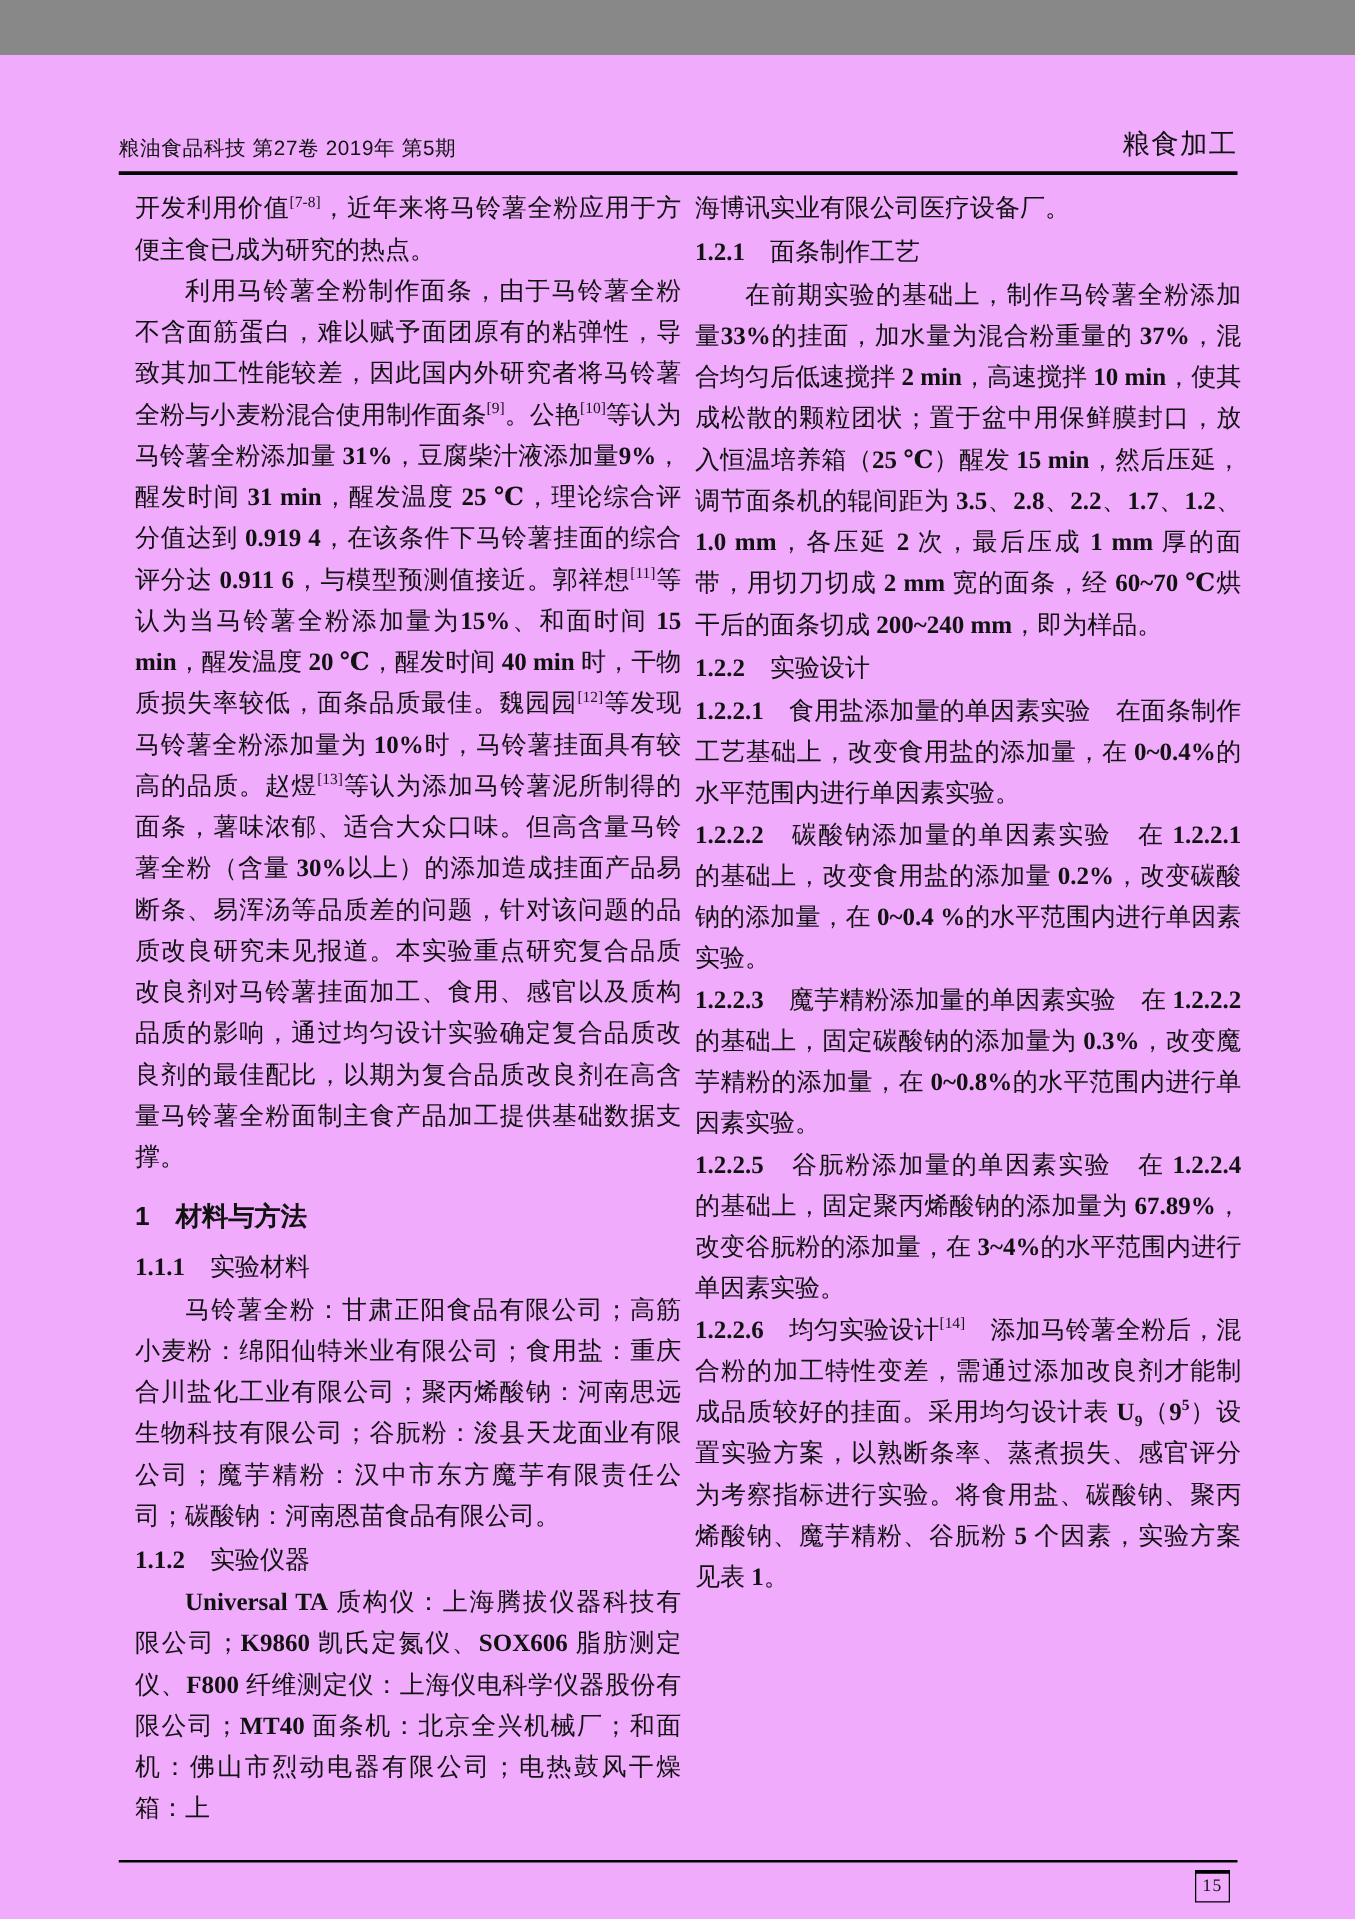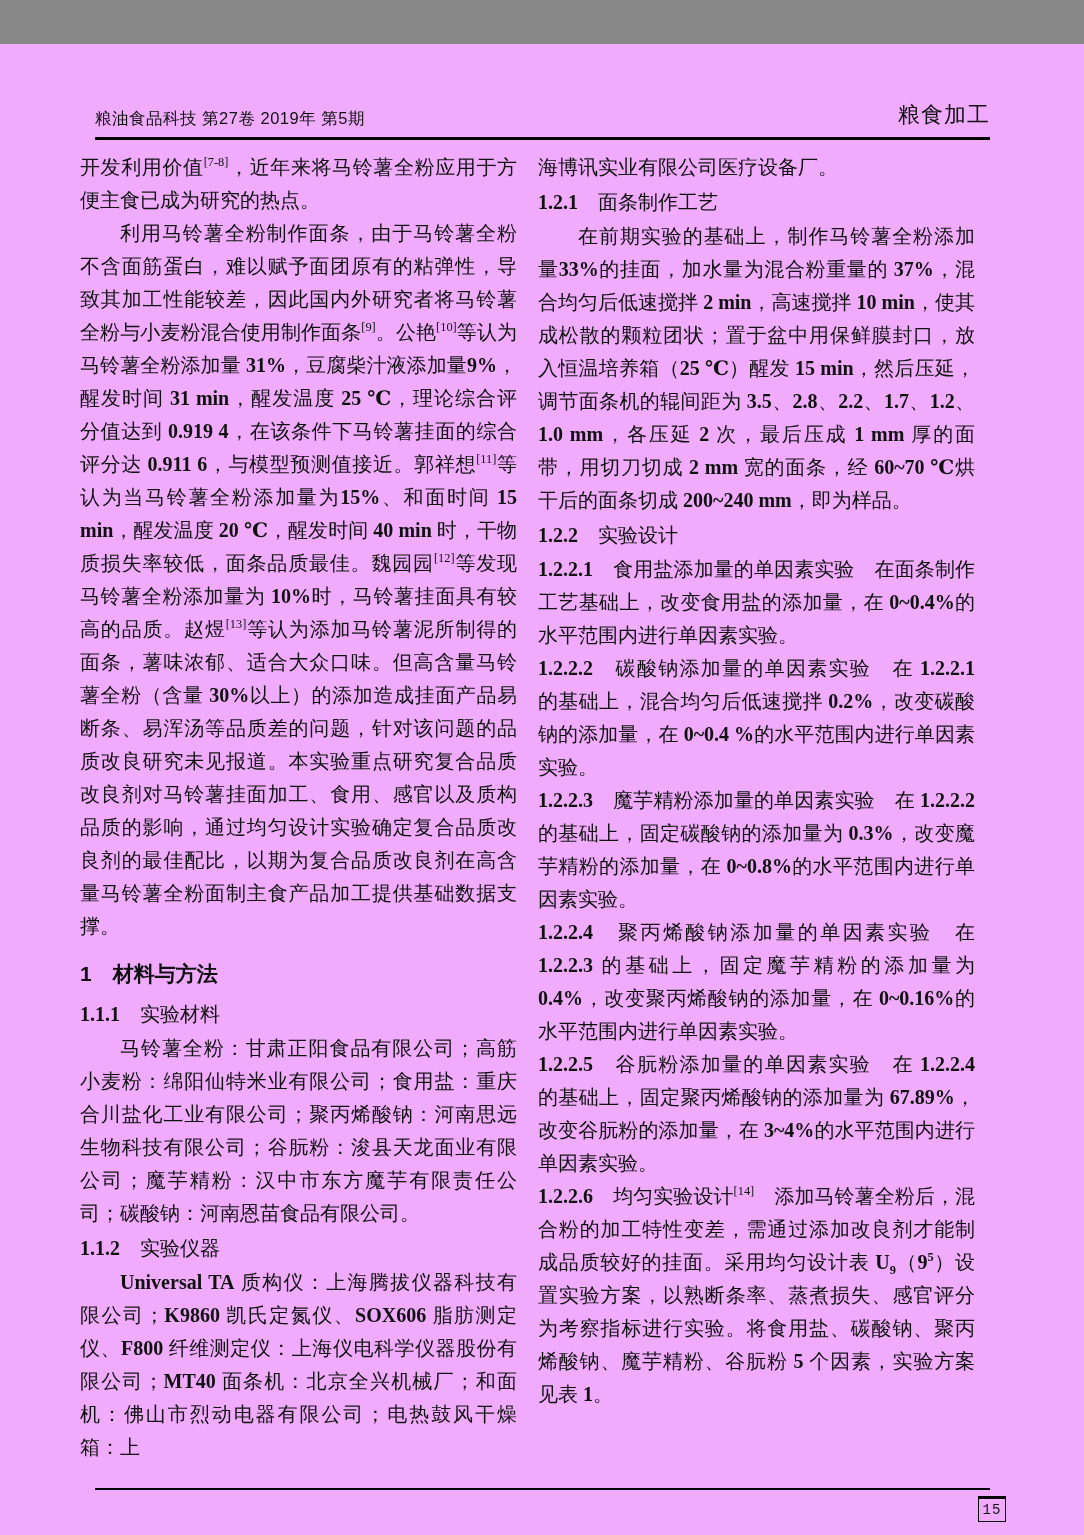--- a/index.html
+++ b/index.html
@@ -22,22 +22,22 @@
   .section-label {
     font-family:"Liberation Sans","DejaVu Sans",sans-serif;
     font-size:22px; font-weight:normal; letter-spacing:1px;
   }
   .header-rule {
     position:absolute; left:95px; top:93px; width:895px; height:3px;
     background:#000;
   }
   
   .columns {
-    position:absolute; left:80px; top:107px; width:895px;
-    display:flex; gap:21px;
+    position:absolute; left:108px; top:107px; width:895px;
+    display:flex; gap:11px;
   }
   .col { width:437px; font-size:20px; line-height:33px; text-align:justify; }
   .blk { margin:0; }
   .blk.p  { text-align:justify; }
   .blk.pi { text-align:justify; text-indent:2em; }
   .blk.h1 {
     font-family:"Liberation Sans","DejaVu Sans",sans-serif;
     font-weight:bold; font-size:21px; margin:14px 0 8px; text-indent:0;
   }
   .blk.h2 {
@@ -47,25 +47,25 @@
   .blk.h3 { margin:2px 0 1px; text-indent:0; }
   .b { font-weight:bold; }
   sup { font-size:0.62em; line-height:0; vertical-align:super; }
   sub { font-size:0.62em; line-height:0; vertical-align:sub; }
   
   .footer-rule {
     position:absolute; left:95px; top:1444px; width:895px; height:2px;
     background:#000;
   }
   .page-number-box {
-    position:absolute; left:978px; top:1452px; width:26px; height:22px;
+    position:absolute; left:956px; top:1452px; width:26px; height:22px;
     border:1px solid #000; border-top:3px solid #000;
     display:flex; align-items:center; justify-content:center;
     font-size:14px; letter-spacing:1px;
-    font-family:Liberation Mono, monospace;
+    font-family:Liberation Serif, serif;
   }
 </style>
 </head>
 <body>
 
 <div class="page">
 
   <div class="header">
     <span class="journal-info">粮油食品科技 第27卷 2019年 第5期</span>
     <span class="section-label">粮食加工</span>
@@ -81,23 +81,22 @@
         <div class="blk pi"><span>马铃薯全粉：甘肃正阳食品有限公司；高筋小麦粉：绵阳仙特米业有限公司；食用盐：重庆合川盐化工业有限公司；聚丙烯酸钠：河南思远生物科技有限公司；谷朊粉：浚县天龙面业有限公司；魔芋精粉：汉中市东方魔芋有限责任公司；碳酸钠：河南恩苗食品有限公司。</span></div>
         <div class="blk h3"><span class="b">1.1.2</span><span>　实验仪器</span></div>
         <div class="blk pi"><span class="b">Universal TA</span><span> 质构仪：上海腾拔仪器科技有限公司；</span><span class="b">K9860</span><span> 凯氏定氮仪、</span><span class="b">SOX606</span><span> 脂肪测定仪、</span><span class="b">F800</span><span> 纤维测定仪：上海仪电科学仪器股份有限公司；</span><span class="b">MT40</span><span> 面条机：北京全兴机械厂；和面机：佛山市烈动电器有限公司；电热鼓风干燥箱：上</span></div>
       </div>
     <div class="col">
         <div class="blk p"><span>海博讯实业有限公司医疗设备厂。</span></div>
         <div class="blk h3"><span class="b">1.2.1</span><span>　面条制作工艺</span></div>
         <div class="blk pi"><span>在前期实验的基础上，制作马铃薯全粉添加量</span><span class="b">33%</span><span>的挂面，加水量为混合粉重量的 </span><span class="b">37%</span><span>，混合均匀后低速搅拌 </span><span class="b">2 min</span><span>，高速搅拌 </span><span class="b">10 min</span><span>，使其成松散的颗粒团状；置于盆中用保鲜膜封口，放入恒温培养箱（</span><span class="b">25 ℃</span><span>）醒发 </span><span class="b">15 min</span><span>，然后压延，调节面条机的辊间距为 </span><span class="b">3.5</span><span>、</span><span class="b">2.8</span><span>、</span><span class="b">2.2</span><span>、</span><span class="b">1.7</span><span>、</span><span class="b">1.2</span><span>、</span><span class="b">1.0 mm</span><span>，各压延 </span><span class="b">2</span><span> 次，最后压成 </span><span class="b">1 mm</span><span> 厚的面带，用切刀切成 </span><span class="b">2 mm</span><span> 宽的面条，经 </span><span class="b">60~70 ℃</span><span>烘干后的面条切成 </span><span class="b">200~240 mm</span><span>，即为样品。</span></div>
         <div class="blk h3"><span class="b">1.2.2</span><span>　实验设计</span></div>
         <div class="blk p"><span class="b">1.2.2.1</span><span>　食用盐添加量的单因素实验　在面条制作工艺基础上，改变食用盐的添加量，在 </span><span class="b">0~0.4%</span><span>的水平范围内进行单因素实验。</span></div>
-        <div class="blk p"><span class="b">1.2.2.2</span><span>　碳酸钠添加量的单因素实验　在 </span><span class="b">1.2.2.1</span><span> 的基础上，混合均匀后低速搅拌 </span><span class="b">0.2%</span><span>，改变碳酸钠的添加量，在 </span><span class="b">0~0.4 %</span><span>的水平范围内进行单因素实验。</span></div>
+        <div class="blk p"><span class="b">1.2.2.2</span><span>　碳酸钠添加量的单因素实验　在 </span><span class="b">1.2.2.1</span><span> 的基础上，改变食用盐的添加量 </span><span class="b">0.2%</span><span>，改变碳酸钠的添加量，在 </span><span class="b">0~0.4 %</span><span>的水平范围内进行单因素实验。</span></div>
         <div class="blk p"><span class="b">1.2.2.3</span><span>　魔芋精粉添加量的单因素实验　在 </span><span class="b">1.2.2.2</span><span> 的基础上，固定碳酸钠的添加量为 </span><span class="b">0.3%</span><span>，改变魔芋精粉的添加量，在 </span><span class="b">0~0.8%</span><span>的水平范围内进行单因素实验。</span></div>
-        <div class="blk p"><span class="b">1.2.2.4</span><span>　聚丙烯酸钠添加量的单因素实验　在 </span><span class="b">1.2.2.3</span><span> 的基础上，固定魔芋精粉的添加量为 </span><span class="b">0.4%</span><span>，改变聚丙烯酸钠的添加量，在 </span><span class="b">0~0.16%</span><span>的水平范围内进行单因素实验。</span></div>
         <div class="blk p"><span class="b">1.2.2.5</span><span>　谷朊粉添加量的单因素实验　在 </span><span class="b">1.2.2.4</span><span> 的基础上，固定聚丙烯酸钠的添加量为 </span><span class="b">67.89%</span><span>，改变谷朊粉的添加量，在 </span><span class="b">3~4%</span><span>的水平范围内进行单因素实验。</span></div>
         <div class="blk p"><span class="b">1.2.2.6</span><span>　均匀实验设计</span><sup>[14]</sup><span>　添加马铃薯全粉后，混合粉的加工特性变差，需通过添加改良剂才能制成品质较好的挂面。采用均匀设计表 </span><span class="b">U</span><sub class="b">9</sub><span>（</span><span class="b">9</span><sup class="b">5</sup><span>）设置实验方案，以熟断条率、蒸煮损失、感官评分为考察指标进行实验。将食用盐、碳酸钠、聚丙烯酸钠、魔芋精粉、谷朊粉 </span><span class="b">5</span><span> 个因素，实验方案见表 </span><span class="b">1</span><span>。</span></div>
       </div>
   </div>
 
   <div class="footer-rule"></div>
   <div class="page-number-box">15</div>
 
 </div>
 

